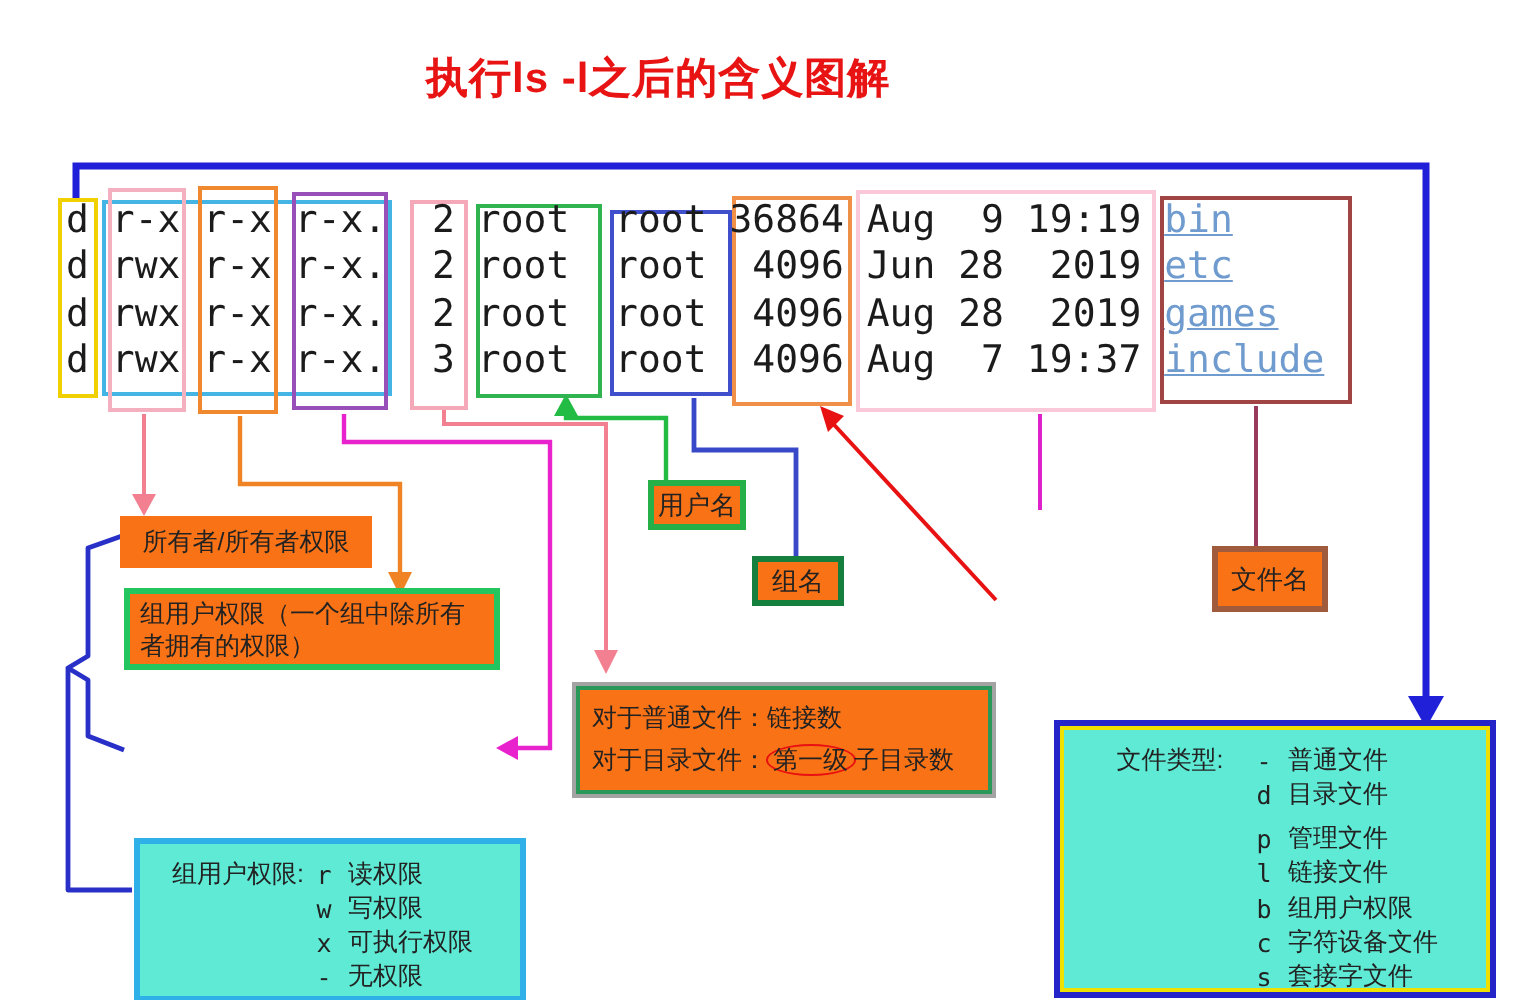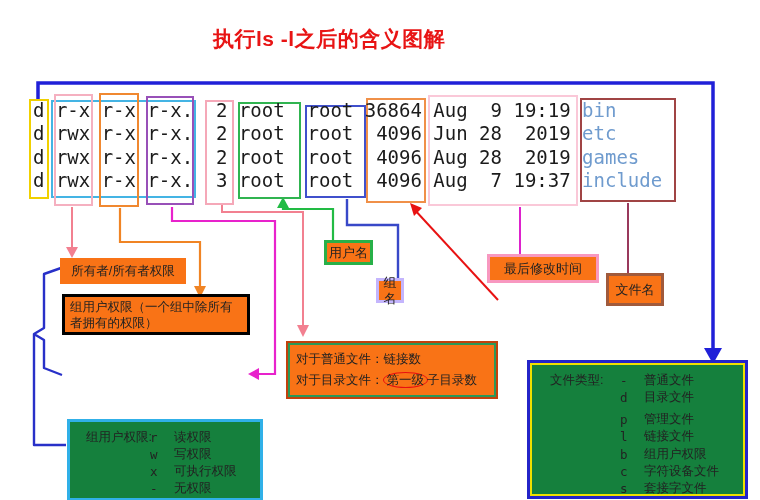--- a/index.html
+++ b/index.html
@@ -6,52 +6,52 @@
   *{box-sizing:border-box;}
   #stage{position:relative;width:760px;height:500px;background:#ffffff;overflow:hidden;
          font-family:"Liberation Sans",sans-serif;margin-top:12px;}
   #title{position:absolute;left:213px;top:13px;font-size:21px;font-weight:bold;
          color:#e81414;letter-spacing:.5px;white-space:nowrap;}
   #svg-overlay{position:absolute;left:0;top:0;z-index:1;}
   
   #term{position:absolute;left:33px;top:87px;margin:0;z-index:3;
         font-family:"DejaVu Sans Mono","Liberation Mono",monospace;
         font-size:19px;line-height:23.4px;color:#1b1b1b;white-space:pre;}
-  #term .fname{color:#6f9bce;}
+  #term .fname{color:#6f9bce;text-decoration:underline;}
   
   .colbox{position:absolute;z-index:2;background:transparent;}
   .b-d    {left:29px; top:87px; width:20px; height:100px;border:2px solid #f0d000;}
   .b-wrap {left:51px; top:88px; width:145px;height:98px; border:2px solid #44b4e4;}
   .b-c1   {left:54px; top:82px; width:39px; height:112px;border:2px solid #f5b0c0;}
   .b-c2   {left:99px; top:81px; width:40px; height:114px;border:2px solid #f08830;}
   .b-c3   {left:146px;top:84px; width:48px; height:109px;border:2px solid #9850b8;}
   .b-lnk  {left:205px;top:88px; width:29px; height:105px;border:2px solid #f5a8b8;}
   .b-usr  {left:238px;top:90px; width:63px; height:97px; border:2px solid #30b450;}
   .b-grp  {left:305px;top:93px; width:61px; height:93px; border:2px solid #4050cc;}
   .b-size {left:366px;top:86px; width:60px; height:105px;border:2px solid #f09048;}
   .b-date {left:428px;top:83px; width:150px;height:111px;border:2px solid #fac8d8;}
   .b-name {left:580px;top:86px; width:96px; height:104px;border:2px solid #a04444;}
   
   .lbl{position:absolute;z-index:4;background:#f97316;color:#222;font-size:12.5px;
        line-height:16px;display:flex;align-items:center;}
   .center{justify-content:center;text-align:center;}
   .l-owner {left:60px; top:246px;width:126px;height:26px;border:1px solid #f97316;}
-  .l-gperm {left:62px; top:282px;width:188px;height:41px;border:3px solid #000000;padding:2px 5px;align-items:flex-start;}
+  .l-gperm {left:62px; top:282px;width:188px;height:41px;border:3px solid #22c55e;padding:2px 5px;align-items:flex-start;}
   .l-operm {left:62px; top:332px;width:184px;height:59px;border:3px solid #9850b8;padding:2px 5px;align-items:flex-start;}
   .l-user  {left:324px;top:228px;width:49px; height:25px;border:3px solid #28b048;font-size:13px;}
-  .l-group {left:376px;top:266px;width:28px; height:25px;border:3px solid #c4b5fd;font-size:13px;}
+  .l-group {left:376px;top:266px;width:46px; height:25px;border:3px solid #15803d;font-size:13px;}
   .l-mtime {left:487px;top:242px;width:112px;height:29px;border:3px solid #f898c0;font-size:13px;}
   .l-fname {left:606px;top:261px;width:58px; height:33px;border:3px solid #a05a3c;font-size:13px;}
   .l-fsize {left:437px;top:286px;width:164px;height:37px;border:3px solid #f0862c;font-size:13px;}
-  .l-link  {left:286px;top:329px;width:212px;height:58px;border:2px solid #c2410c;
+  .l-link  {left:286px;top:329px;width:212px;height:58px;border:2px solid #a3a3a3;
             box-shadow:inset 0 0 0 2px #2a9858;padding:4px 8px;align-items:flex-start;
             flex-direction:column;justify-content:center;line-height:21px;}
   .circled{border:1.6px solid #e81010;border-radius:50%;padding:0 3px;margin:0 -1px;}
   
-  .legend{position:absolute;z-index:4;background:#15803d;color:#222;font-size:12.5px;}
+  .legend{position:absolute;z-index:4;background:#5eead4;color:#222;font-size:12.5px;text-align:center;}
   .l-permlegend{left:67px;top:407px;width:196px;height:82px;border:3px solid #30b0e8;padding:7px 0 0 16px;}
   .l-typelegend{left:527px;top:348px;width:221px;height:139px;border:3px solid #2424c8;
                 box-shadow:inset 0 0 0 2px #f0e000;padding:9px 0 0 20px;}
   .lg-row{display:flex;line-height:17px;}
   .l-typelegend .lg-row{line-height:17.4px;}
   .lg-label{width:64px;white-space:nowrap;}
   .lg-letter{width:24px;font-family:"DejaVu Sans Mono","Liberation Mono",monospace;}
   .lg-desc{white-space:nowrap;}
 </style>
 </head>
@@ -118,21 +118,20 @@
   <div class="colbox b-usr"></div>
   <div class="colbox b-grp"></div>
   <div class="colbox b-size"></div>
   <div class="colbox b-date"></div>
   <div class="colbox b-name"></div>
 
   <div class="lbl l-owner center">所有者/所有者权限</div>
   <div class="lbl l-gperm">组用户权限（一个组中除所有者拥有的权限）</div>
   <div class="lbl l-user center">用户名</div>
   <div class="lbl l-group center">组名</div>
-  <div class="lbl l-mtime center">最后修改时间</div>
   <div class="lbl l-fname center">文件名</div>
 
   <div class="lbl l-link">
     <span>对于普通文件：链接数</span>
     <span><span>对于目录文件：</span><span class="circled">第一级</span><span>子目录数</span></span>
   </div>
 
   <div class="legend l-permlegend">
     <div class="lg-row">
       <span class="lg-label">组用户权限:</span>

